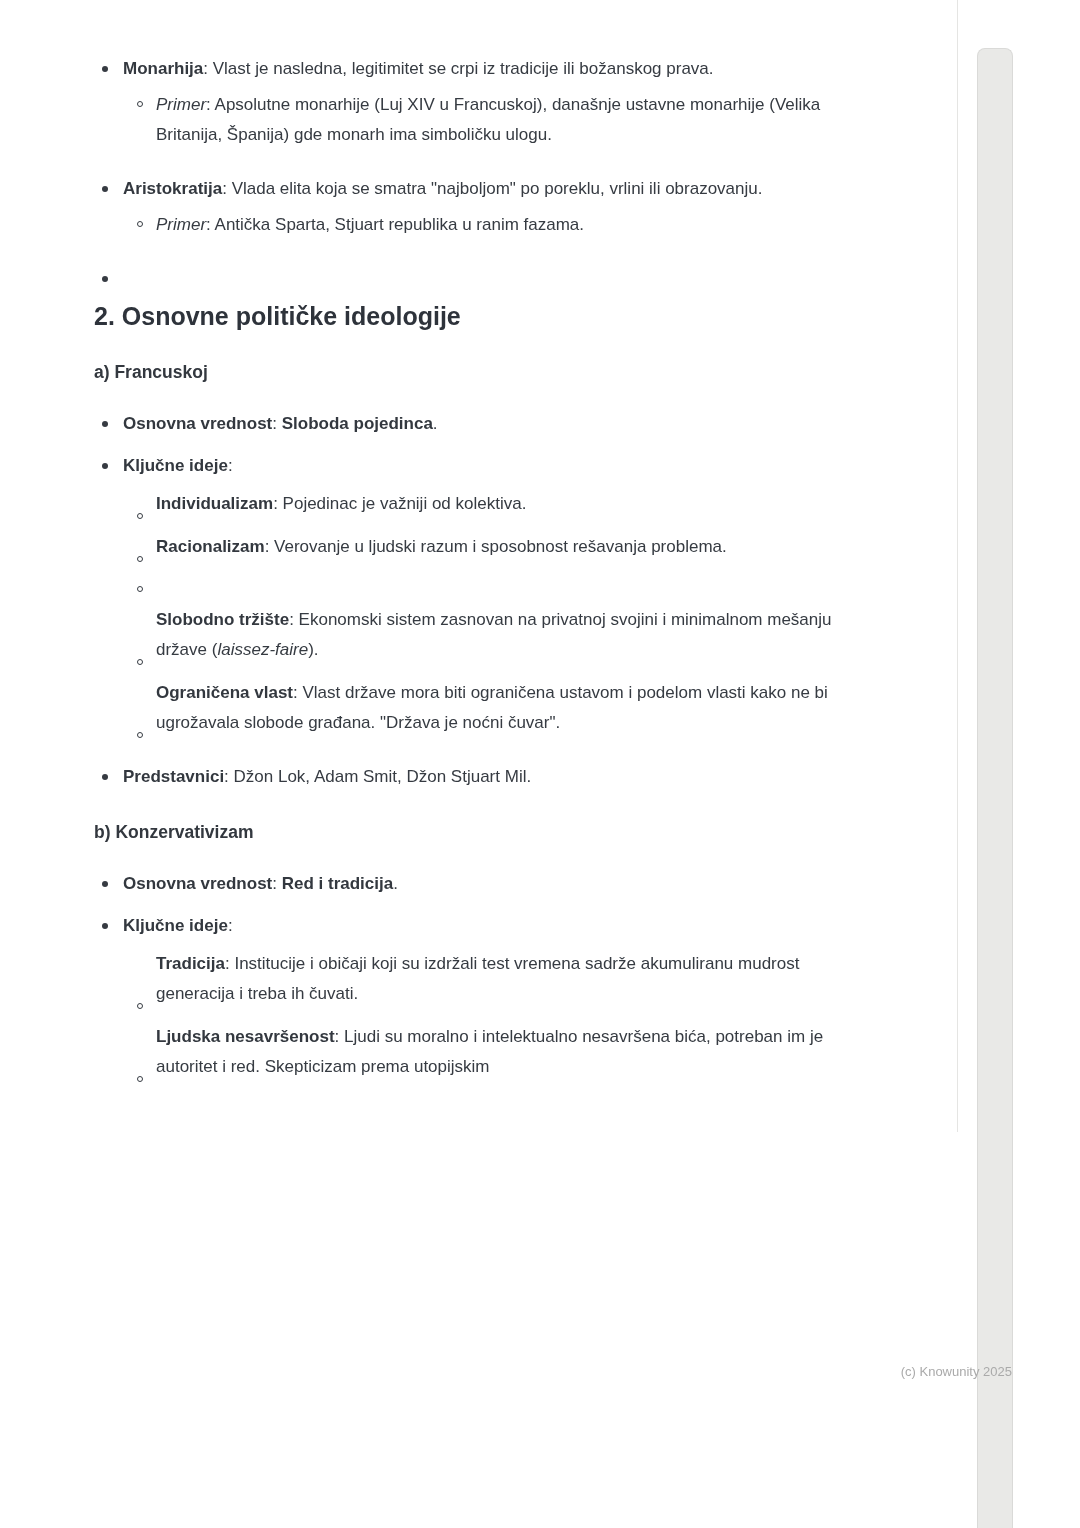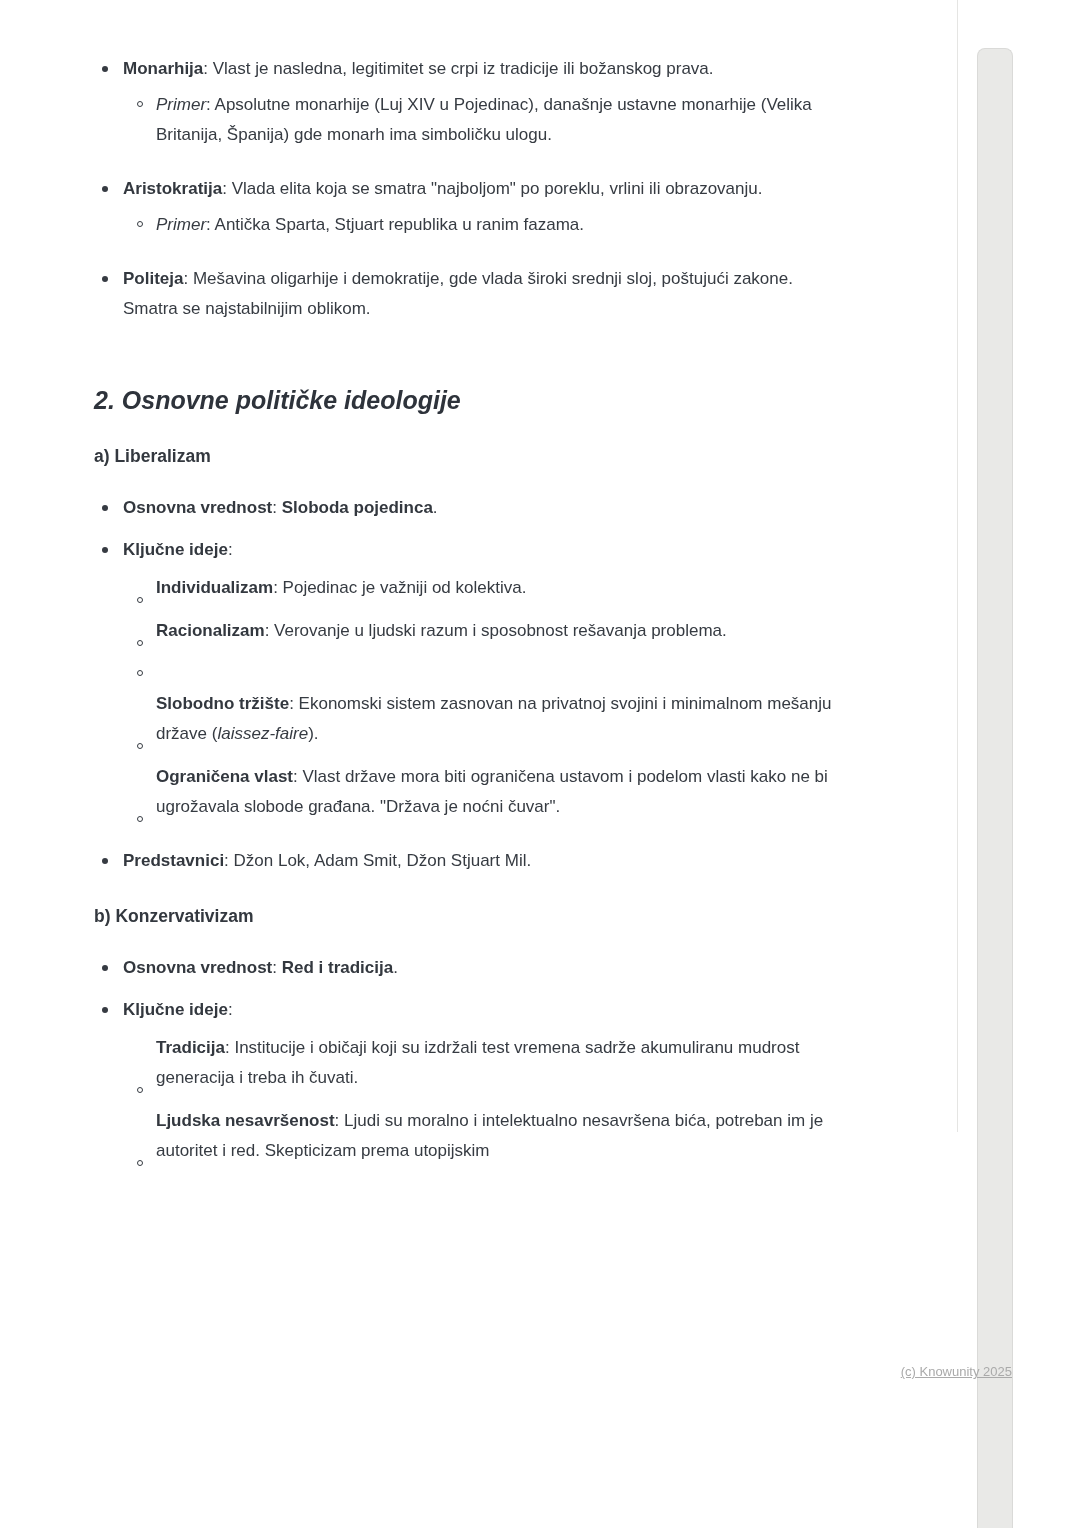--- a/index.html
+++ b/index.html
@@ -28,73 +28,71 @@
   }
   .l2 { padding-left:43px; margin-top:6px; }
   .circ {
     flex:0 0 6px; width:6px; height:6px; border-radius:50%;
     border:1.5px solid #363b42; background:transparent; margin:11px 13px 0 0;
   }
   strong { font-weight:700; color:#33383f; }
   em { font-style:italic; }
   h2 {
     font-size:25px; line-height:32px; font-weight:700; color:#2e333b;
-    margin-top:60px;
-    font-style:italic;
+    margin-top:18px;
   }
   .intro {
     font-size:17px; line-height:36px; text-align:justify;
     margin-top:26px; max-width:838px;
   }
   .subhead { font-size:17.5px; font-weight:700; color:#33383f; margin-top:30px; }
   .group { margin-top:26px; }
   .ideas .l2 { margin-top:13px;align-items:flex-end; }
   .ideas .l2:first-child { margin-top:8px; }
   .scroll-strip {
     position:absolute; top:48px; right:67px; width:36px; height:1480px;
     background:#e9e9e7; border:1px solid #dadad8; border-bottom:none;
     border-radius:8px 8px 0 0;
   }
   .watermark {
     position:absolute; right:68px; top:1364px;
-    font-size:13px; color:#aaaaaa; z-index:3; white-space:nowrap;text-decoration:underline;
+    font-size:13px; color:#aaaaaa; z-index:3; white-space:nowrap;
   }
 </style>
 </head>
 <body>
 
 <div class="page">
 
   <div class="li l1 first">
     <span class="dot"></span>
     <div class="txt"><strong>Monarhija</strong><span>: Vlast je nasledna, legitimitet se crpi iz tradicije ili božanskog prava.</span></div>
   </div>
   <div class="li l2">
     <span class="circ"></span>
-    <div class="txt"><em>Primer</em><span>: Apsolutne monarhije (Luj XIV u Pojedinac), današnje ustavne monarhije (Velika Britanija, Španija) gde monarh ima simboličku ulogu.</span></div>
+    <div class="txt"><em>Primer</em><span>: Apsolutne monarhije (Luj XIV u Francuskoj), današnje ustavne monarhije (Velika Britanija, Španija) gde monarh ima simboličku ulogu.</span></div>
   </div>
 
   <div class="li l1">
     <span class="dot"></span>
     <div class="txt"><strong>Aristokratija</strong><span>: Vlada elita koja se smatra "najboljom" po poreklu, vrlini ili obrazovanju.</span></div>
   </div>
   <div class="li l2">
     <span class="circ"></span>
     <div class="txt"><em>Primer</em><span>: Antička Sparta, Stjuart republika u ranim fazama.</span></div>
   </div>
 
   <div class="li l1">
     <span class="dot"></span>
-    <div class="txt"><strong>Politeja</strong><span>: Mešavina oligarhije i demokratije, gde vlada široki srednji sloj, poštujući zakone. Smatra se najstabilnijim oblikom.</span></div>
   </div>
 
   <h2>2. Osnovne političke ideologije</h2>
 
 
-  <div class="subhead">a) Liberalizam</div>
+  <div class="subhead">a) Francuskoj</div>
 
   <div class="li l1 group">
     <span class="dot"></span>
     <div class="txt"><strong>Osnovna vrednost</strong><span>: </span><strong>Sloboda pojedinca</strong><span>.</span></div>
   </div>
 
   <div class="li l1" style="margin-top:12px;">
     <span class="dot"></span>
     <div class="txt"><strong>Ključne ideje</strong><span>:</span></div>
   </div>

